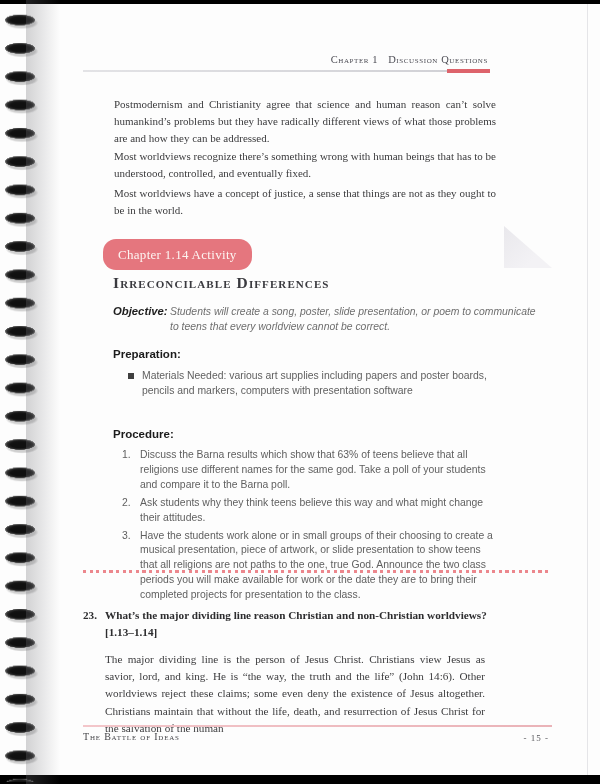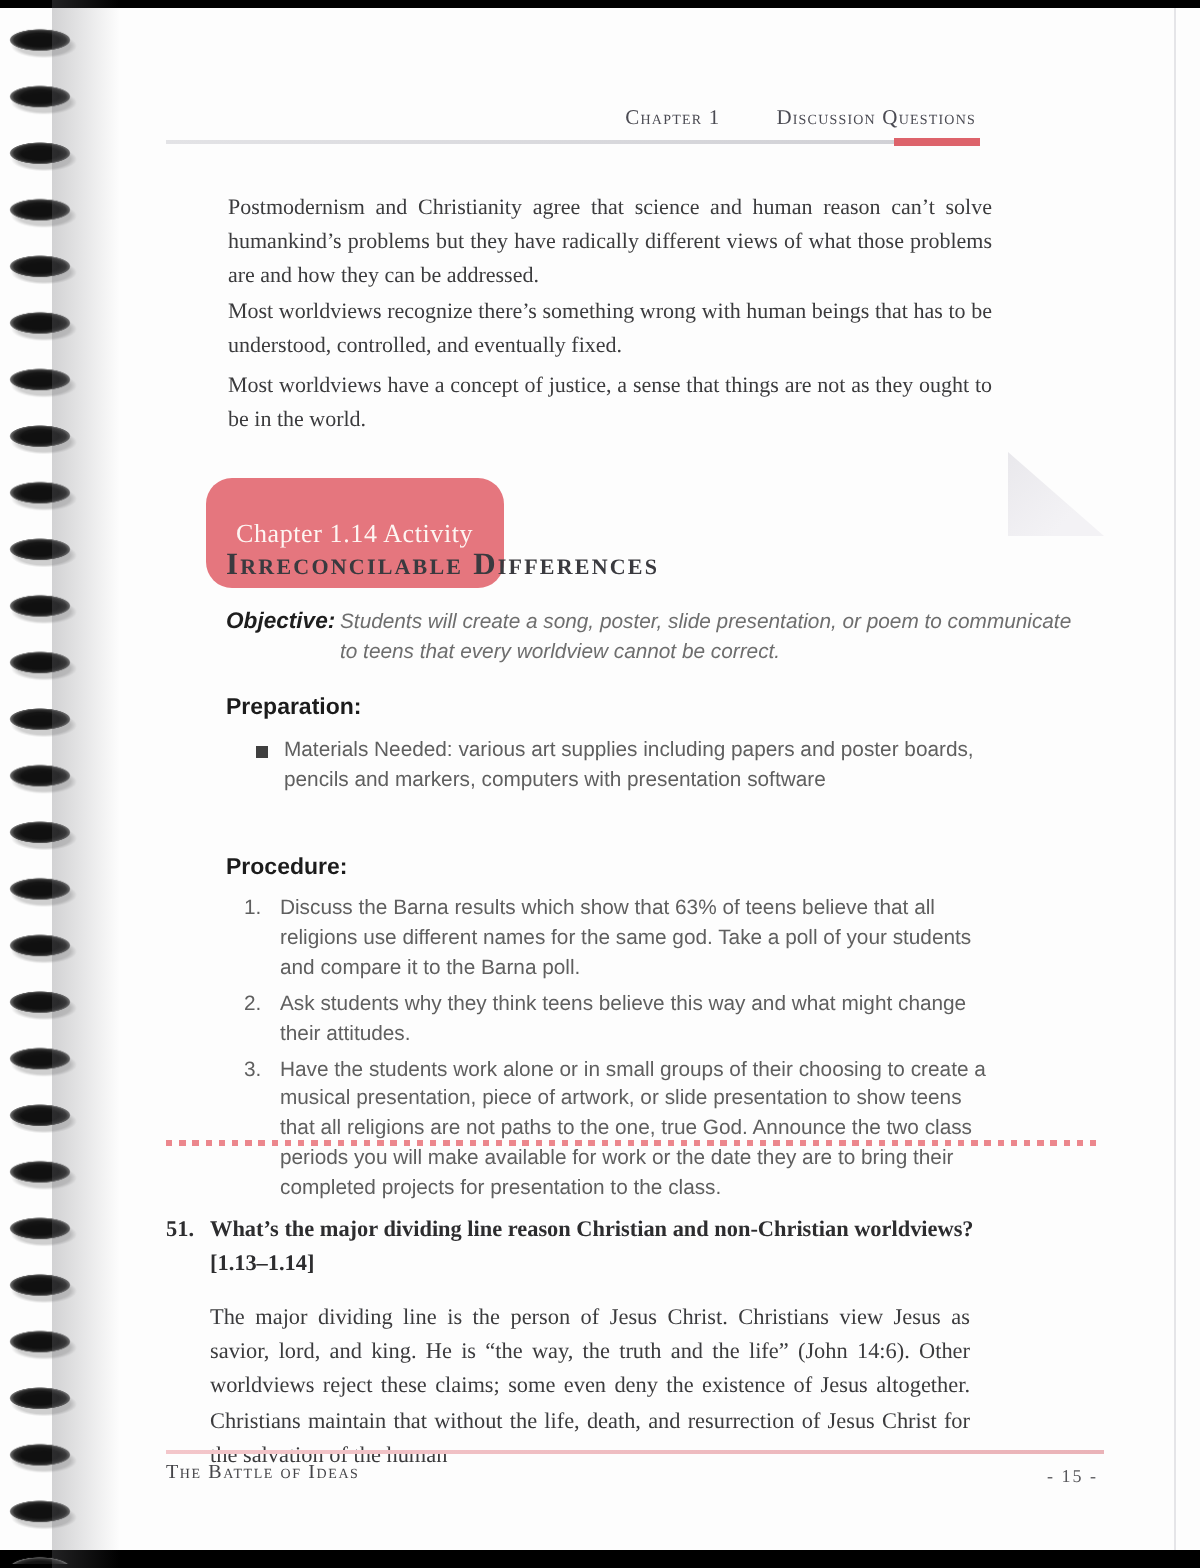--- a/index.html
+++ b/index.html
@@ -13,33 +13,33 @@
       radial-gradient(22px 8px at 22px 17px, rgba(0,0,0,.18) 60%, rgba(0,0,0,0) 75%),
       radial-gradient(21px 7.5px at 20px 14px, #141414 45%, #2f2f2f 62%, #6a6a6a 70%, rgba(0,0,0,0) 73%);
     background-size:56px 28.3px;background-repeat:repeat-y;background-position:0 4px;}
   .binding-shadow{position:absolute;left:26px;top:0;bottom:0;width:40px;
     background:linear-gradient(90deg, rgba(110,110,115,.30), rgba(255,255,255,0) 85%);}
   .right-edge{position:absolute;right:12px;top:0;bottom:0;width:1px;background:#d8d8dd;opacity:.65;}
 
   
   .header-text{position:absolute;top:50px;right:112px;font-variant:small-caps;
     font-size:10.5px;letter-spacing:.6px;color:#4b4b53;white-space:nowrap;}
-  .header-text .chap{margin-right:28px;}
+  .header-text .chap{margin-right:10px;}
   .header-rule{position:absolute;left:83px;top:66px;width:407px;height:2px;
     background:linear-gradient(90deg,#e3e3e6,#cfcfd4);}
   .header-accent{position:absolute;left:447px;top:65px;width:43px;height:4px;background:#dd636b;}
 
   
   .para{position:absolute;left:114px;width:382px;font-size:11px;line-height:16.8px;
     color:#3b3b3d;text-align:justify;}
   .p1{top:92px;} .p2{top:144px;} .p3{top:181px;}
 
   
   .badge{position:absolute;left:103px;top:235px;height:23px;line-height:23px;
-    padding:16px 15px;border-radius:13px;background:#e5767e;color:#fdf5f2;
+    padding:4px 15px;border-radius:13px;background:#e5767e;color:#fdf5f2;
     font-size:13px;letter-spacing:.3px;}
   .corner-triangle{position:absolute;left:504px;top:222px;width:48px;height:42px;
     background:linear-gradient(135deg,#e9e8ec 0%,#f3f2f5 70%);
     clip-path:polygon(0 0,0 100%,100% 100%);}
 
   
   .activity-title{position:absolute;left:113px;top:270px;font-variant:small-caps;
     font-weight:700;font-size:15.5px;letter-spacing:1.1px;color:#3a3a3f;}
   .sans{font-family:"Liberation Sans",sans-serif;}
   .obj-row{position:absolute;left:113px;top:300px;width:368px;padding-left:57px;
@@ -123,21 +123,21 @@
       </div>
       <div class="proc-item">
         <span class="proc-num">3.</span>
         <span>Have the students work alone or in small groups of their choosing to create a musical presentation, piece of artwork, or slide presentation to show teens that all religions are not paths to the one, true God. Announce the two class periods you will make available for work or the date they are to bring their completed projects for presentation to the class.</span>
       </div>
     </div>
 
     <div class="dotted-sep"></div>
 
     <div class="question">
-      <span class="q-num">51.</span>
+      <span class="q-num">23.</span>
       <div class="q-body">
         <div class="q-line">What’s the major dividing line reason Christian and non-Christian worldviews?</div>
         <div>[1.13–1.14]</div>
       </div>
     </div>
 
     <div class="answer">The major dividing line is the person of Jesus Christ. Christians view Jesus as savior, lord, and king. He is “the way, the truth and the life” (John 14:6). Other worldviews reject these claims; some even deny the existence of Jesus altogether. Christians maintain that without the life, death, and resurrection of Jesus Christ for the salvation of the human</div>
 
     <div class="footer-rule"></div>
     <div class="book-title">The Battle of Ideas</div>

